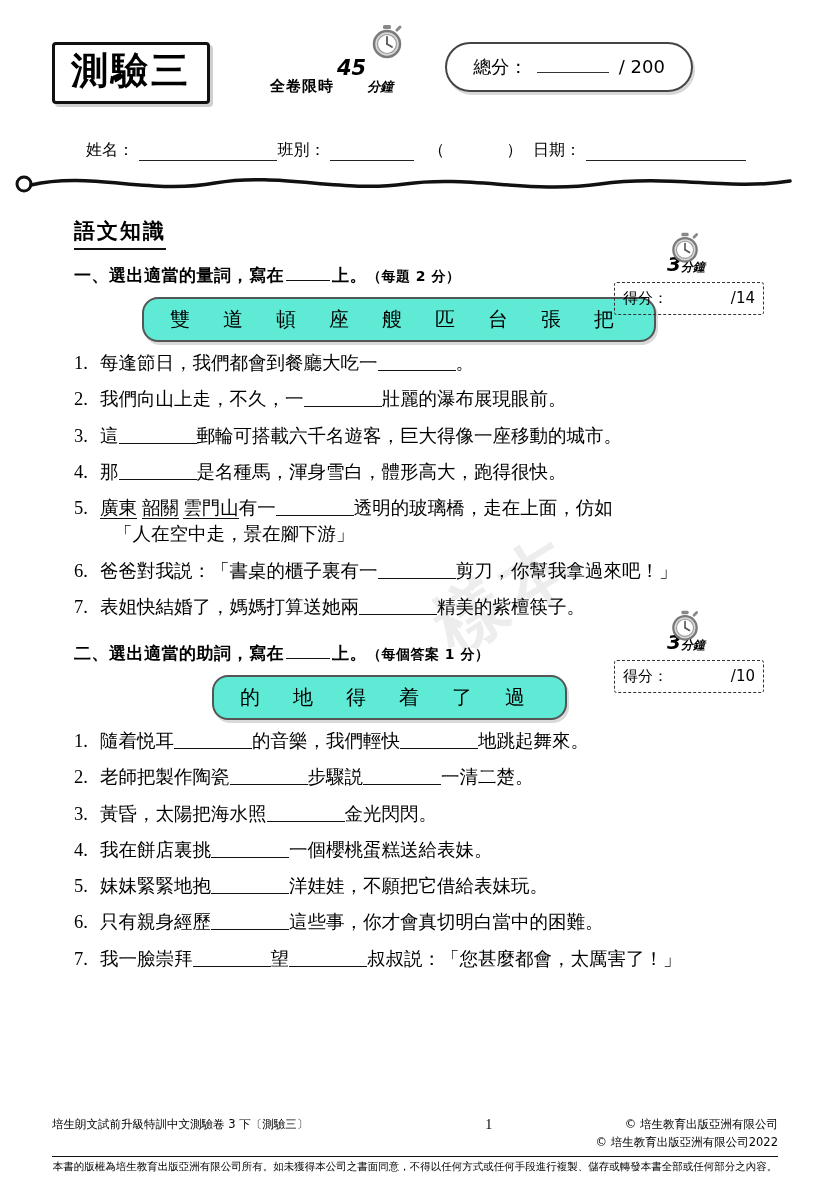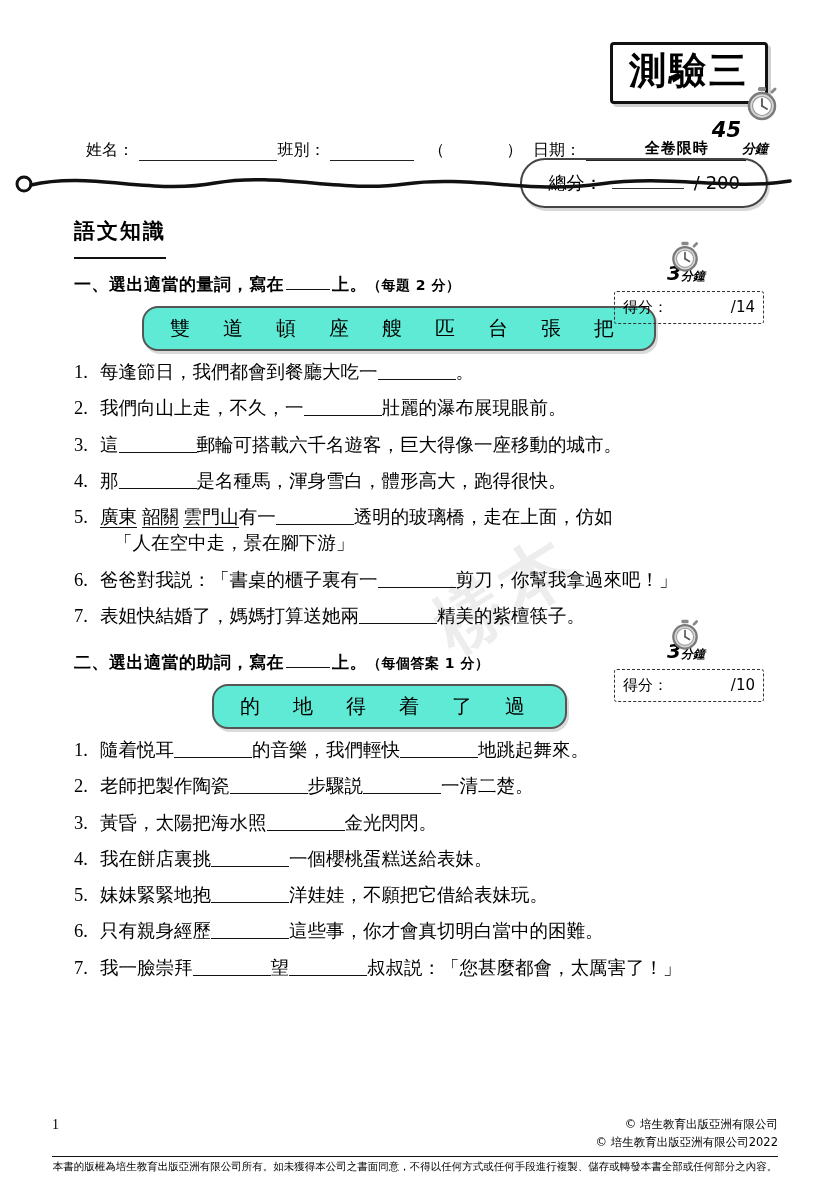--- a/index.html
+++ b/index.html
@@ -19,23 +19,22 @@
     position: relative;
     width: 820px;
     height: 1200px;
     box-sizing: border-box;
     padding: 42px 52px 0 52px;
   }
 
   
   .header-row {
     display: flex;
-    align-items: flex-end;
+    align-items: flex-start;
     height: 76px;
-    flex-direction: column;
   }
   .test-title {
     font-family: "DejaVu Sans", "Liberation Sans", sans-serif;
     font-weight: bold;
     font-size: 37px;
     letter-spacing: 3px;
     border: 3px solid #111;
     border-radius: 4px;
     padding: 5px 16px 8px 16px;
     line-height: 1.15;
@@ -114,21 +113,21 @@
   }
 
   
   .sec-head {
     font-family: Liberation Mono, monospace;
     font-size: 21px;
     font-weight: bold;
     letter-spacing: 2px;
     border-bottom: 2px solid #111;
     display: inline-block;
-    padding-bottom: 12px;
+    padding-bottom: 3px;
     margin: 12px 0 6px 22px;
   }
 
   
   .qgroup { position: relative; margin-top: 8px; }
   .qhead {
     font-family: "DejaVu Sans", "Liberation Sans", sans-serif;
     font-size: 17px;
     font-weight: bold;
     margin-left: 22px;
@@ -432,20 +431,21 @@
         <span class="txt">我一臉崇拜<span class="bl bl-md"></span>望<span class="bl bl-md"></span>叔叔説：「您甚麼都會，太厲害了！」</span>
       </li>
     </ol>
   </div>
 
   <div class="watermark">樣本</div>
 
   
   <div class="footer">
     <div class="footer-top">
+      <div class="footer-left">培生朗文試前升級特訓中文測驗卷 3 下〔測驗三〕</div>
       <div class="footer-center">1</div>
       <div class="footer-right">
         <div>© 培生教育出版亞洲有限公司</div>
         <div>© 培生教育出版亞洲有限公司2022</div>
       </div>
     </div>
     <div class="footer-rule">本書的版權為培生教育出版亞洲有限公司所有。如未獲得本公司之書面同意，不得以任何方式或任何手段進行複製、儲存或轉發本書全部或任何部分之內容。</div>
   </div>
 
 </div>

